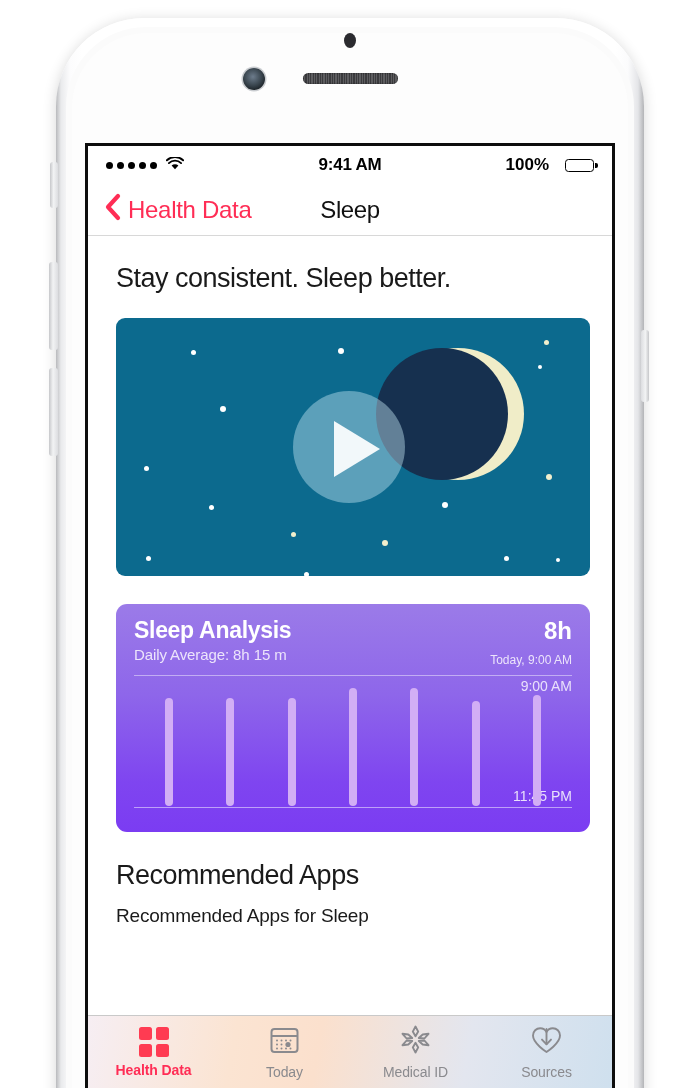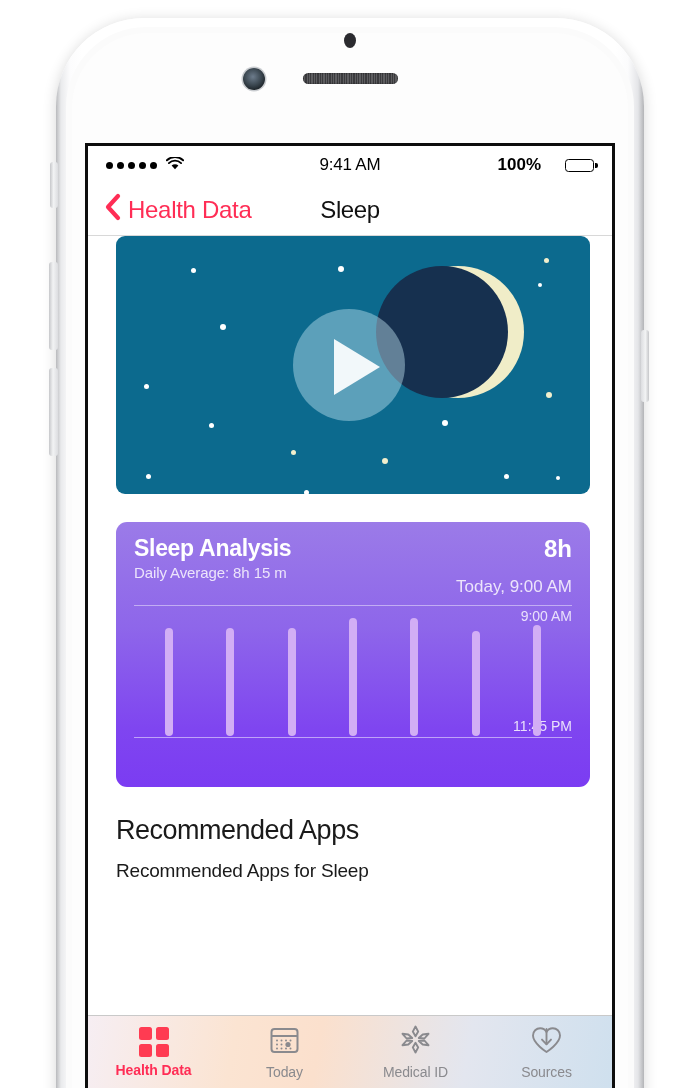--- a/index.html
+++ b/index.html
@@ -59,22 +59,22 @@
 
   
   .statusbar{
     height:38px; display:flex; align-items:center; padding:0 18px;
     font-size:17px; font-weight:bold; color:#000; position:relative;
   }
   .sb-left{ display:flex; align-items:center; gap:4px; }
   .dot{ width:7px; height:7px; border-radius:50%; background:#000; display:inline-block; }
   .wifi{ margin-left:5px; }
   .sb-time{ position:absolute; left:0; right:0; text-align:center;
-    font-size:17px; font-weight:normal; letter-spacing:-0.2px; pointer-events:none;}
-  .sb-right{ margin-left:auto; display:flex; align-items:center; gap:24px; z-index:2;}
+    font-size:17px; font-weight:bold; letter-spacing:-0.2px; pointer-events:none;}
+  .sb-right{ margin-left:auto; display:flex; align-items:center; gap:16px; z-index:2;}
   .batt{ position:relative; width:29px; height:13px; border:1.8px solid #000;
     border-radius:3.5px; padding:1.5px; }
   .batt::after{ content:""; position:absolute; right:-4.5px; top:3.5px;
     width:3px; height:5px; background:#000; border-radius:0 2px 2px 0; }
   .batt-fill{ width:100%; height:100%; background:#000; border-radius:1.5px; }
 
   
   .navbar{
     height:52px; display:flex; align-items:center; padding:0 16px;
     border-bottom:1px solid #d8d8d8; position:relative; background:#fff;
@@ -107,29 +107,29 @@
     border-radius:50%; background:rgba(190,226,240,0.45);
   }
   .play-tri{
     position:absolute; left:218px; top:103px; width:0; height:0;
     border-left:46px solid rgba(255,255,255,0.92);
     border-top:28px solid transparent; border-bottom:28px solid transparent;
   }
 
   
   .sleep-card{
-    margin-top:28px; width:474px; height:265px; border-radius:11px;
+    margin-top:28px; width:474px; height:228px; border-radius:11px;
     background:linear-gradient(to bottom,#9B7BE8 0%,#8E66EA 40%,#7F45F0 78%,#7B3CF2 100%);
     color:#fff; padding:14px 18px 0 18px; position:relative; cursor:pointer;
   }
   .card-head{ display:flex; justify-content:space-between; align-items:flex-start; }
   .ca-title{ font-size:23px; font-weight:bold; letter-spacing:-0.3px; line-height:1.12; }
   .ca-sub{ font-size:15px; color:#ece4fb; margin-top:2px; letter-spacing:-0.1px; }
   .ca-val{ font-size:24px; font-weight:bold; text-align:right; line-height:1.12; }
-  .ca-when{ font-size:17px; color:#ece4fb; text-align:right; margin-top:14px; }
+  .ca-when{ font-size:12px; color:#ece4fb; text-align:right; margin-top:8px; }
   .divider{ height:1px; background:rgba(255,255,255,0.45); margin-top:8px; }
 
   .plot{ position:relative; height:128px; margin-top:2px; }
   .axis-top{ position:absolute; right:0; top:0; font-size:14px; color:#e9e0fb; }
   .axis-bot{ position:absolute; right:0; bottom:2px; font-size:14px; color:#e9e0fb; }
   .bars{ position:absolute; left:4px; right:4px; top:0; bottom:0;
     display:flex; justify-content:space-around; align-items:flex-end; }
   .bar{ width:8px; border-radius:4px; background:#D2AEF5; }
   .baseline{ height:1px; background:rgba(255,255,255,0.5); margin-top:1px; }
   .xaxis{ display:flex; justify-content:space-around; padding-top:11px; }
@@ -200,20 +200,21 @@
             <path d="M14 3 L4 14 L14 25" stroke="#FF2D55" stroke-width="4.2" fill="none" stroke-linecap="round" stroke-linejoin="round"></path>
           </svg>
         </span>
         <span>Health Data</span>
       </div>
       <div class="nav-title">Sleep</div>
     </div>
 
     <div class="content">
 
+      <div class="headline">Stay consistent. Sleep better.</div>
 
       <div class="video">
         <span class="star" style="left:75px;top:32px;width:5px;height:5px;"></span>
         <span class="star" style="left:222px;top:30px;width:6px;height:6px;"></span>
         <span class="star cream" style="left:428px;top:22px;width:5px;height:5px;"></span>
         <span class="star" style="left:104px;top:88px;width:6px;height:6px;"></span>
         <span class="star" style="left:422px;top:47px;width:4px;height:4px;"></span>
         <span class="star" style="left:28px;top:148px;width:5px;height:5px;"></span>
         <span class="star" style="left:93px;top:187px;width:5px;height:5px;"></span>
         <span class="star cream" style="left:430px;top:156px;width:6px;height:6px;"></span>

